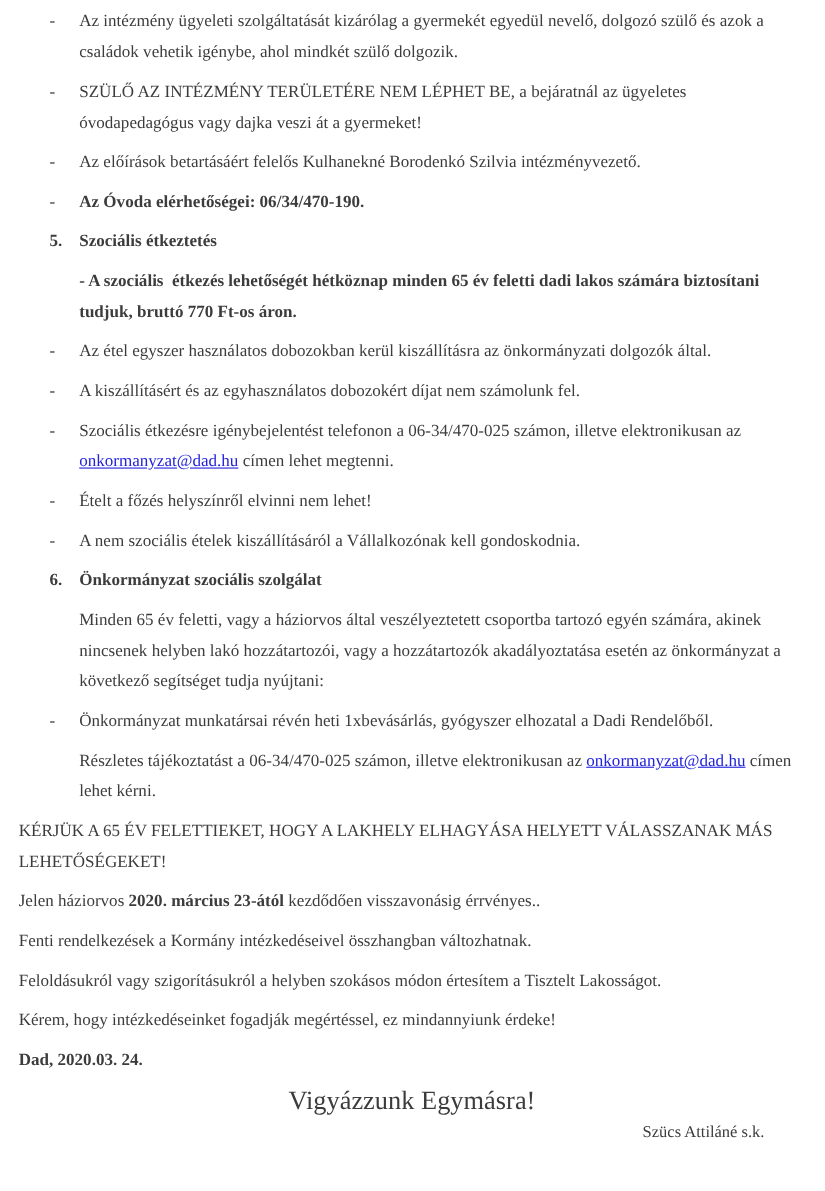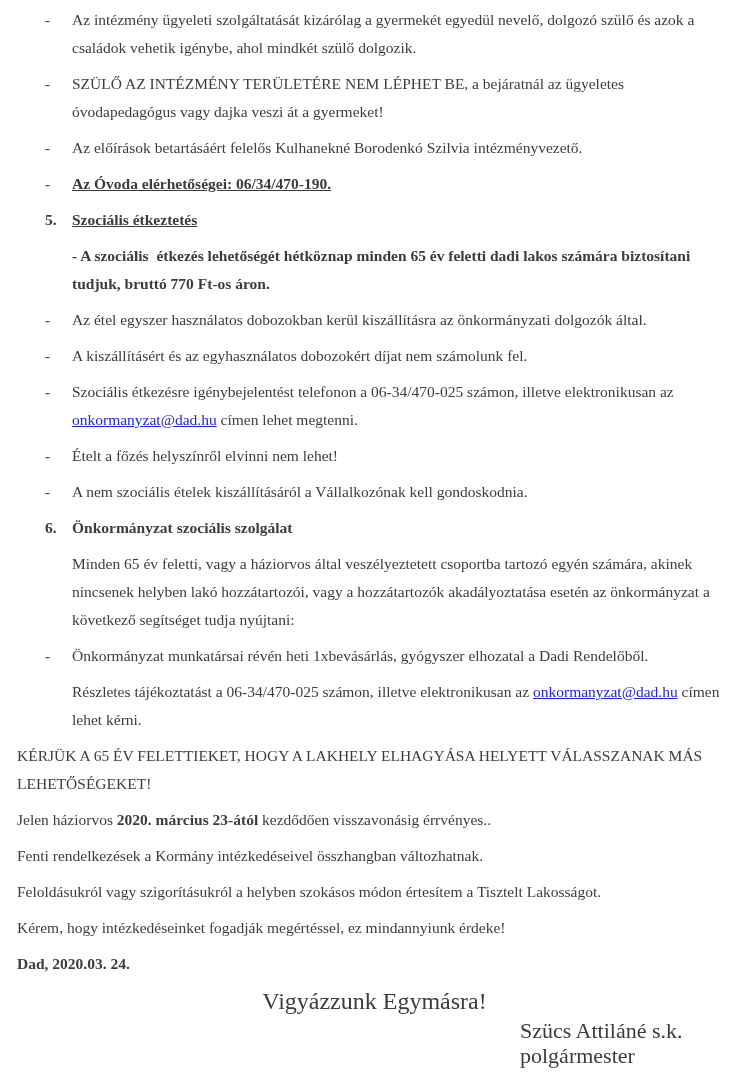--- a/index.html
+++ b/index.html
@@ -39,37 +39,37 @@
     flex: 1 1 auto;
     min-width: 0;
   }
   .para-indent {
     margin-left: 55px;
   }
   .para {
     margin-left: 0;
   }
   .bold { font-weight: bold; }
-  .underline { text-decoration: underline; }
+  .underline { }
   a.link {
     color: var(--link-color, #2222dd);
     cursor: pointer;
   }
   .closing {
     font-size: 24px;
     line-height: 30px;
     margin-top: 4px;
     margin-bottom: 2px;
     text-align: center;
   }
   .signature {
     margin-left: 503px;
     width: 175px;
-    text-align: left;
-    font-size: 22px;
+    text-align: right;
+    font-size: 15px;
     line-height: 25px;
   }
 </style>
 </head>
 <body style="color: rgb(60, 60, 60); --link-color: #2222dd;">
 
 <div class="page">
   <div>
       <div class="block bullet"><span class="marker">-</span><span class="btext"><span>Az intézmény ügyeleti szolgáltatását kizárólag a gyermekét egyedül nevelő, dolgozó szülő és azok a családok vehetik igénybe, ahol mindkét szülő dolgozik.</span></span></div>
       <div class="block bullet"><span class="marker">-</span><span class="btext"><span>SZÜLŐ AZ INTÉZMÉNY TERÜLETÉRE NEM LÉPHET BE, a bejáratnál az ügyeletes óvodapedagógus vagy dajka veszi át a gyermeket!</span></span></div>
@@ -89,15 +89,14 @@
       <div class="block para"><span>KÉRJÜK A 65 ÉV FELETTIEKET, HOGY A LAKHELY ELHAGYÁSA HELYETT VÁLASSZANAK MÁS LEHETŐSÉGEKET!</span></div>
       <div class="block para"><span>Jelen háziorvos </span><span class="bold">2020. március 23-ától</span><span> kezdődően visszavonásig érrvényes..</span></div>
       <div class="block para"><span>Fenti rendelkezések a Kormány intézkedéseivel összhangban változhatnak.</span></div>
       <div class="block para"><span>Feloldásukról vagy szigorításukról a helyben szokásos módon értesítem a Tisztelt Lakosságot.</span></div>
       <div class="block para"><span>Kérem, hogy intézkedéseinket fogadják megértéssel, ez mindannyiunk érdeke!</span></div>
       <div class="block para"><span class="bold">Dad, 2020.03. 24.</span></div>
       <div class="block closing"><span>Vigyázzunk Egymásra!</span></div>
     </div>
   <div class="signature">
     <div>Szücs Attiláné s.k.</div>
-    <div>polgármester</div>
   </div>
 </div>
 
 </body></html>

